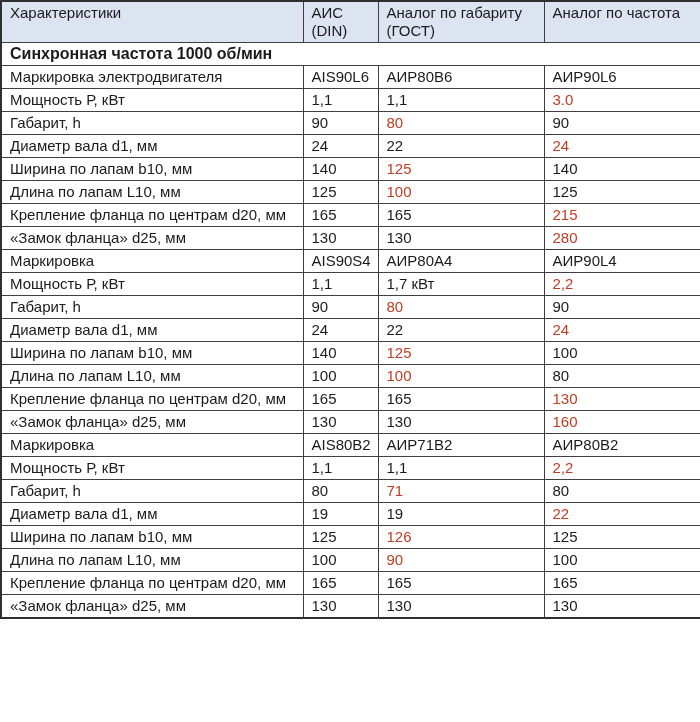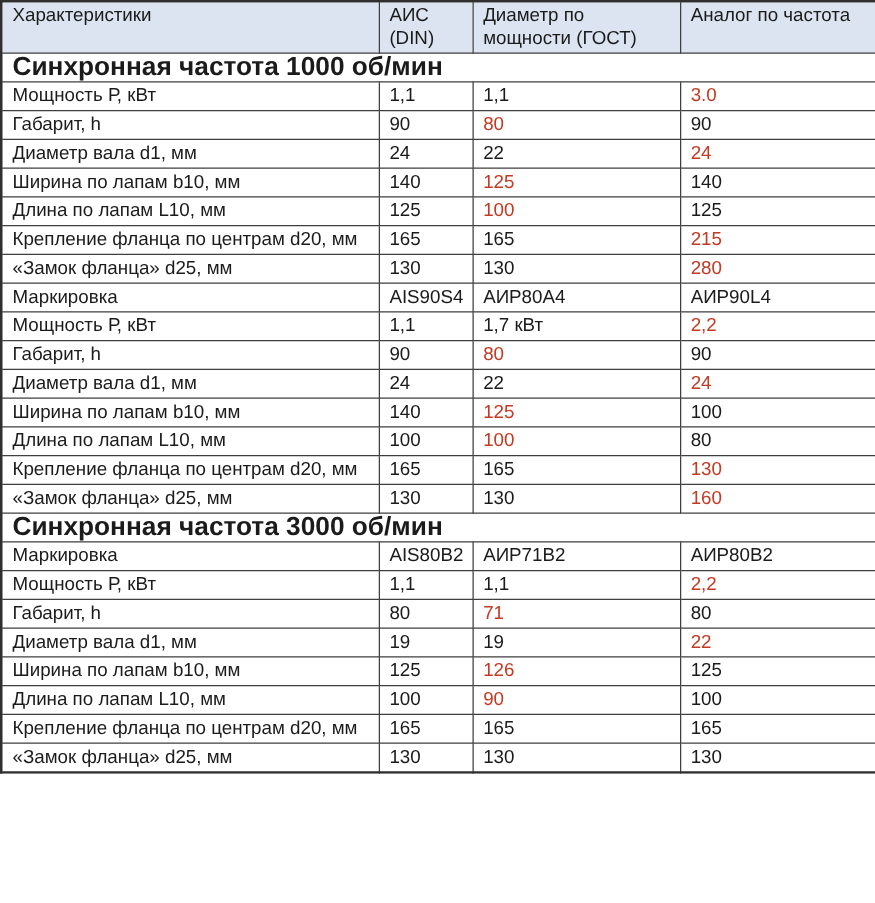--- a/index.html
+++ b/index.html
@@ -35,50 +35,56 @@
   }
   thead th {
     background: var(--header-bg, #dbe4f0);
     font-weight: normal;
     padding: 4px 8px;
     height: 36px;
     border-bottom: 2px solid #2f2f2f;
   }
   tr.section-row td {
     font-weight: bold;
-    font-size: 21px;
+    font-size: 16px;
   }
   td.red {
     color: var(--red-text, #c23b22);
   }
 </style>
 </head>
 <body>
 
 <div class="page">
   <table class="spec">
     <colgroup>
       <col class="c1">
         <col class="c2">
         <col class="c3">
         <col class="c4">
     </colgroup>
     <thead>
       <tr>
         <th>Характеристики</th>
         <th>АИС (DIN)</th>
-        <th>Диаметр по мощности (ГОСТ)</th>
+        <th>Аналог по габариту (ГОСТ)</th>
         <th>Аналог по частота</th>
       </tr>
     </thead>
     <tbody>
         <tr class="section-row">
           <td colspan="4">Синхронная частота 1000 об/мин</td>
         </tr>
         <tr>
+          <td class="label-cell">Маркировка электродвигателя</td>
+          <td class="value-cell">AIS90L6</td>
+          <td class="value-cell">АИР80В6</td>
+          <td class="value-cell">АИР90L6</td>
+        </tr>
+        <tr>
           <td class="label-cell">Мощность Р, кВт</td>
           <td class="value-cell">1,1</td>
           <td class="value-cell">1,1</td>
           <td class="value-cell red">3.0</td>
         </tr>
         <tr>
           <td class="label-cell">Габарит, h</td>
           <td class="value-cell">90</td>
           <td class="value-cell red">80</td>
           <td class="value-cell">90</td>
@@ -153,23 +159,20 @@
           <td class="label-cell">Крепление фланца по центрам d20, мм</td>
           <td class="value-cell">165</td>
           <td class="value-cell">165</td>
           <td class="value-cell red">130</td>
         </tr>
         <tr>
           <td class="label-cell">«Замок фланца» d25, мм</td>
           <td class="value-cell">130</td>
           <td class="value-cell">130</td>
           <td class="value-cell red">160</td>
-        </tr>
-        <tr class="section-row">
-          <td colspan="4">Синхронная частота 3000 об/мин</td>
         </tr>
         <tr>
           <td class="label-cell">Маркировка</td>
           <td class="value-cell">AIS80B2</td>
           <td class="value-cell">АИР71В2</td>
           <td class="value-cell">АИР80В2</td>
         </tr>
         <tr>
           <td class="label-cell">Мощность Р, кВт</td>
           <td class="value-cell">1,1</td>

